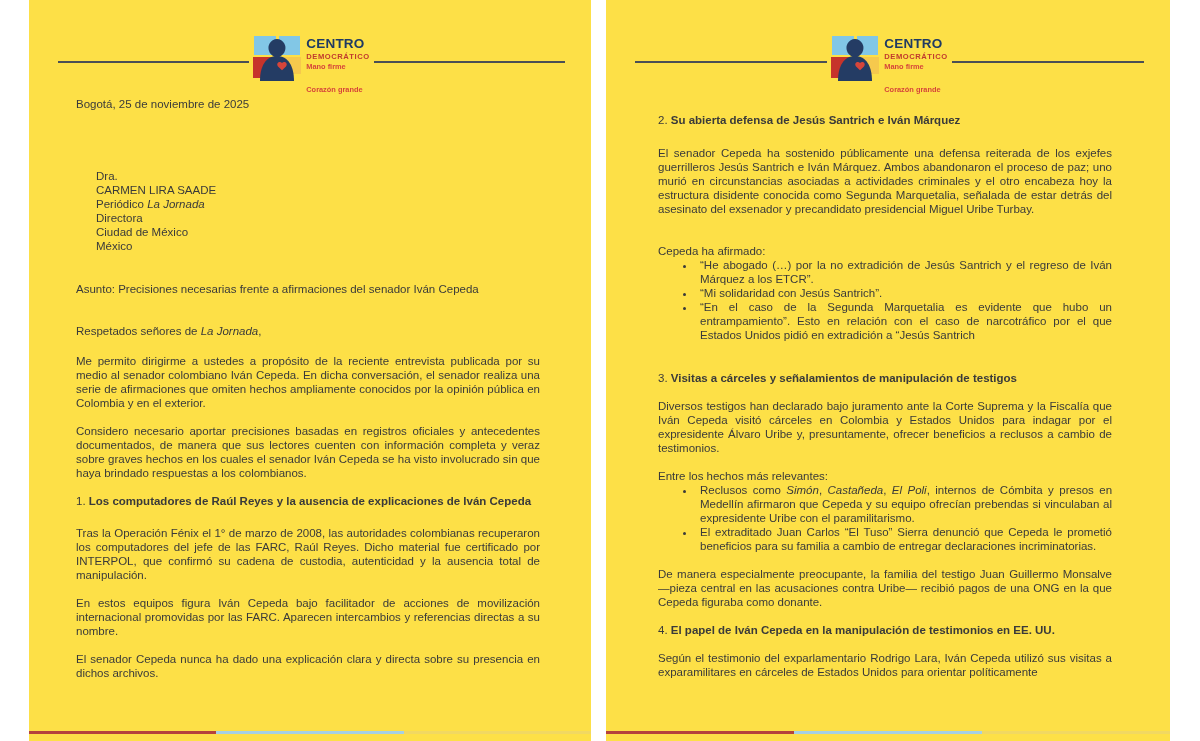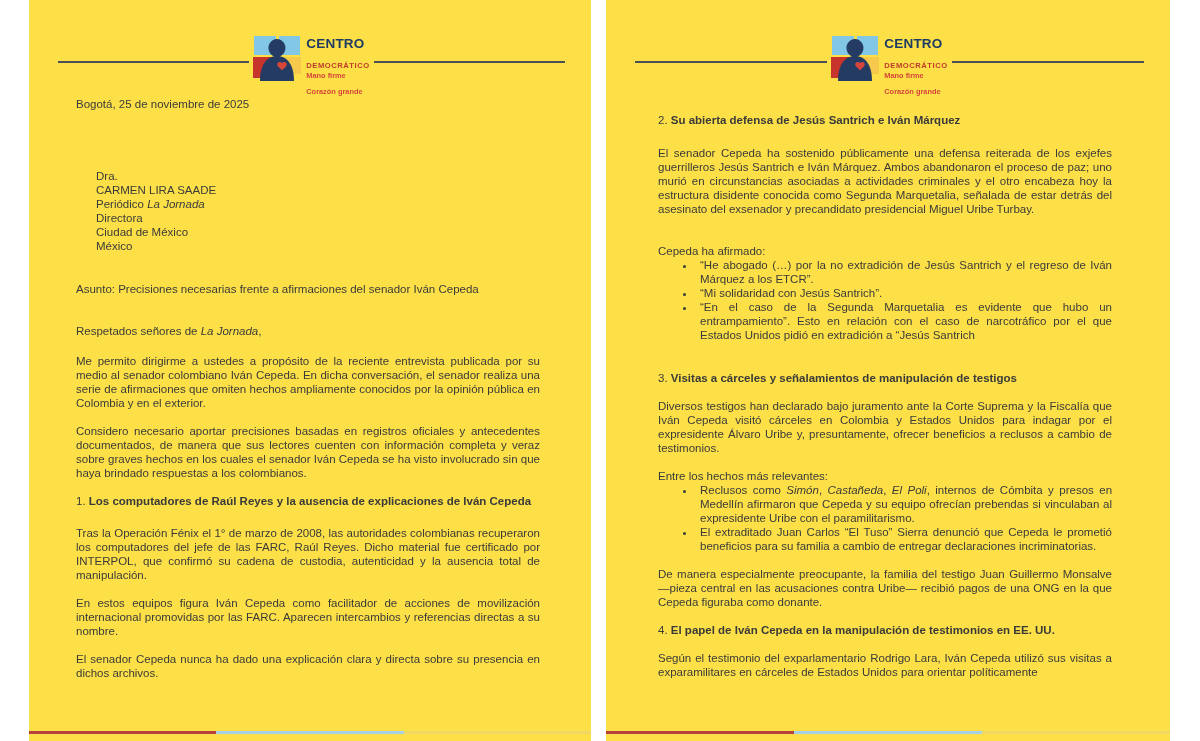--- a/index.html
+++ b/index.html
@@ -13,23 +13,23 @@
   
   .header { position: absolute; top: 36px; left: 0; right: 0; height: 48px;
             display: flex; align-items: flex-start; }
   .header .rule { flex: 1; height: 2px; background: #4a4f55; margin-top: 25px; }
   .header .rule.first { margin-left: 29px; }
   .header .rule.last  { margin-right: 26px; }
   .logo { display: flex; align-items: flex-start; padding: 0 4px; }
   .logo svg { width: 49px; height: 45px; display: block; }
   .logo-text { margin-left: 4px; line-height: 1; padding-top: 1px; }
   .logo-name   { font-size: 13.5px; font-weight: bold; color: #1f3a63; letter-spacing: .2px; }
-  .logo-sub    { font-size: 7.6px;  font-weight: bold; color: #c0392e; letter-spacing: .55px; margin-top: 11px; }
+  .logo-sub    { font-size: 7.6px;  font-weight: bold; color: #c0392e; letter-spacing: .55px; margin-top: 2px; }
   .logo-tag    { font-size: 7.4px;  font-weight: bold; color: #d6453a; margin-top: 3px; }
-  .logo-tag + .logo-tag { margin-top: 8px; }
+  .logo-tag + .logo-tag { margin-top: 15px; }
 
   
   .body { position: absolute; top: 0; font-size: 11.5px; line-height: 14px; }
   .page.left  .body { left: 47px; right: 51px; }
   .page.right .body { left: 52px; right: 58px; }
   .body p, .body li, .body h3 { text-align: justify; font-size: 11.5px; line-height: 14px; font-weight: normal; }
   .bold { font-weight: bold; }
   .it   { font-style: italic; }
 
   .date       { margin-top: 97px; }
@@ -90,21 +90,21 @@
     <p class="subject">Asunto: Precisiones necesarias frente a afirmaciones del senador Iván Cepeda</p>
 
     <p class="salutation"><span>Respetados señores de </span><span class="it">La Jornada</span><span>,</span></p>
 
     <p class="mt20">Me permito dirigirme a ustedes a propósito de la reciente entrevista publicada por su medio al senador colombiano Iván Cepeda. En dicha conversación, el senador realiza una serie de afirmaciones que omiten hechos ampliamente conocidos por la opinión pública en Colombia y en el exterior.</p>
     <p class="mt14">Considero necesario aportar precisiones basadas en registros oficiales y antecedentes documentados, de manera que sus lectores cuenten con información completa y veraz sobre graves hechos en los cuales el senador Iván Cepeda se ha visto involucrado sin que haya brindado respuestas a los colombianos.</p>
 
     <h3 class="mt14"><span>1. </span><span class="bold">Los computadores de Raúl Reyes y la ausencia de explicaciones de Iván Cepeda</span></h3>
 
     <p class="mt18">Tras la Operación Fénix el 1° de marzo de 2008, las autoridades colombianas recuperaron los computadores del jefe de las FARC, Raúl Reyes. Dicho material fue certificado por INTERPOL, que confirmó su cadena de custodia, autenticidad y la ausencia total de manipulación.</p>
-    <p class="mt14">En estos equipos figura Iván Cepeda como facilitador de acciones de movilización internacional promovidas por las FARC. Aparecen intercambios y referencias directas a su nombre.</p>
+    <p class="mt14">En estos equipos figura Iván Cepeda bajo facilitador de acciones de movilización internacional promovidas por las FARC. Aparecen intercambios y referencias directas a su nombre.</p>
     <p class="mt14">El senador Cepeda nunca ha dado una explicación clara y directa sobre su presencia en dichos archivos.</p>
   </div>
 
   <div class="footer">
     <div class="seg" style="background:#b5433c"></div>
     <div class="seg" style="background:#a6d0e4"></div>
     <div class="seg" style="background:#f1d862"></div>
   </div>
 </div>
 

